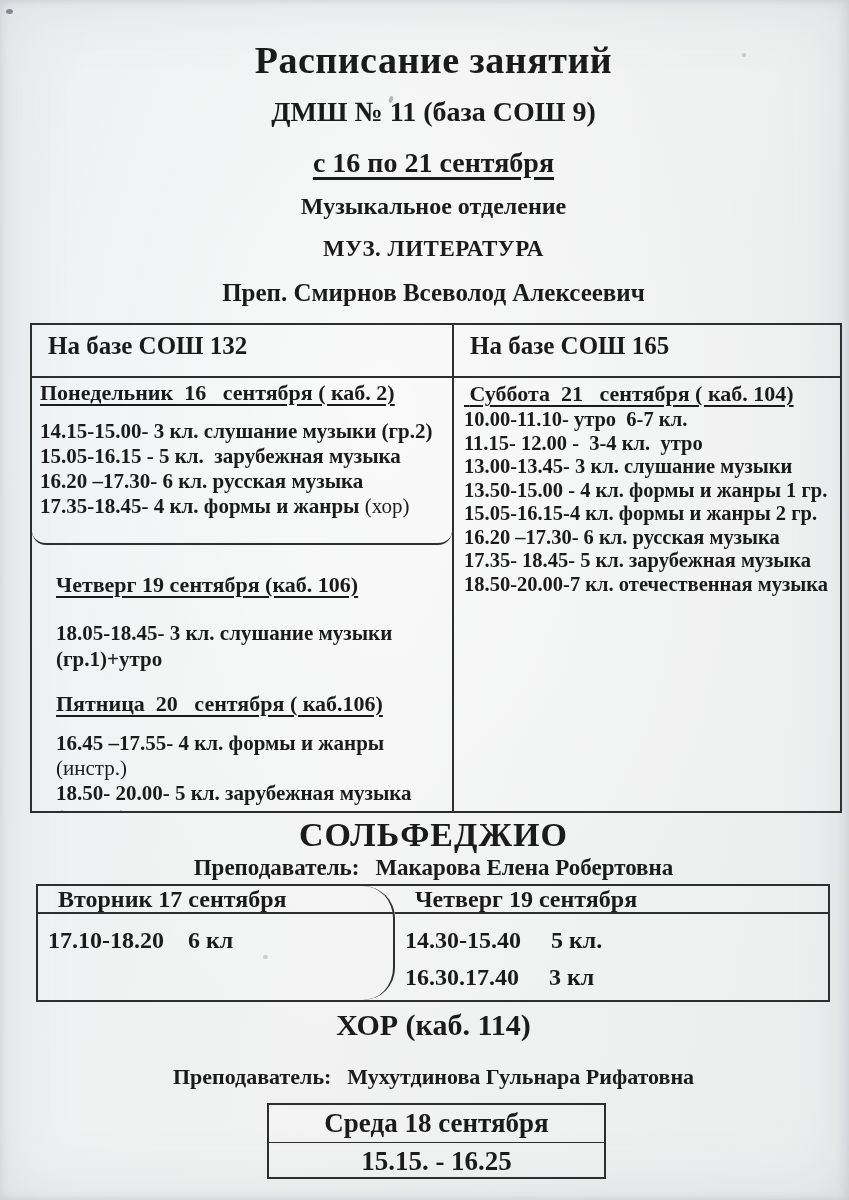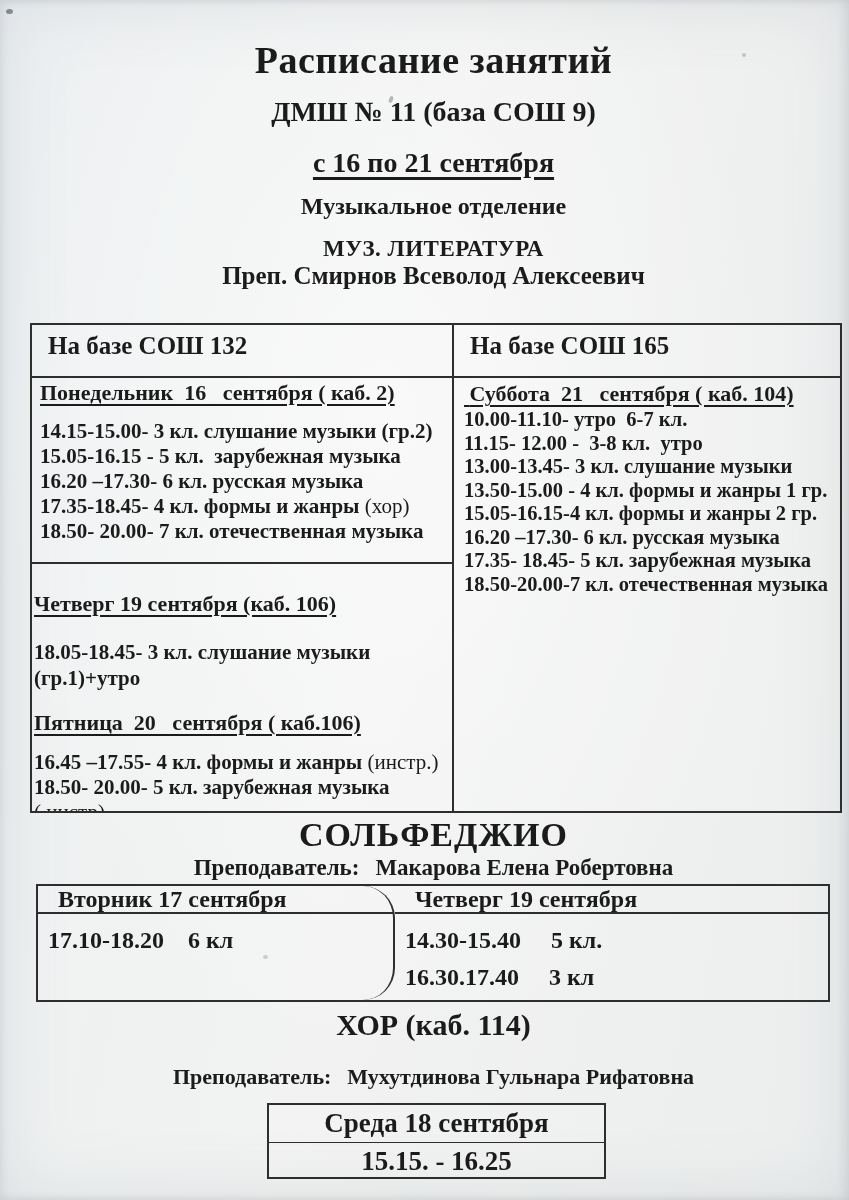--- a/index.html
+++ b/index.html
@@ -24,30 +24,30 @@
   .rr{font-weight:normal;}
   .pre{white-space:pre-wrap;}
 
   
   .doc-title{top:38px;font-size:38px;font-weight:bold;letter-spacing:0.5px;}
   .doc-school{top:96px;font-size:28px;font-weight:bold;}
   .doc-dates{top:147px;font-size:28px;font-weight:bold;}
   .doc-dates span{text-decoration:underline;text-decoration-thickness:2.5px;text-underline-offset:5px;}
   .doc-dept{top:193px;font-size:24px;font-weight:bold;}
   .doc-subj{top:236px;font-size:23px;font-weight:bold;letter-spacing:0.5px;}
-  .doc-teacher{top:262px;font-size:25px;font-weight:bold;}
+  .doc-teacher{top:279px;font-size:25px;font-weight:bold;}
 
   
   .main-table{left:30px;top:323px;width:812px;height:490px;border:2px solid #2e2e2e;display:flex;box-sizing:border-box;background:rgba(255,255,255,0.12);}
   .mt-left{width:422px;border-right:2px solid #2e2e2e;display:flex;flex-direction:column;box-sizing:border-box;}
   .mt-right{flex:1;display:flex;flex-direction:column;box-sizing:border-box;}
   .mt-hdr{height:53px;border-bottom:2px solid #2e2e2e;box-sizing:border-box;font-size:25px;font-weight:bold;padding:7px 0 0 16px;}
   .cell{box-sizing:border-box;}
-  .cell-monday{height:186px;border-bottom:2px solid #2e2e2e;padding:3px 0 0 8px;overflow:hidden;}
-  .cell-rest{flex:1;padding:28px 0 0 2px;overflow:hidden;}
+  .cell-monday{height:167px;border-bottom:2px solid #2e2e2e;padding:3px 0 0 8px;overflow:hidden;border-radius:14px;}
+  .cell-rest{flex:1;padding:28px 0 0 24px;overflow:hidden;}
   .cell-sat{flex:1;padding:4px 0 0 10px;overflow:hidden;}
   .dayhdr{font-size:22px;font-weight:bold;line-height:23px;text-decoration:underline;text-decoration-thickness:2px;text-underline-offset:4px;display:inline-block;}
   .lines-left{margin-top:15px;font-size:21px;line-height:25px;}
   .lines-left .line, .lines-right .line{white-space:pre-wrap;}
   .lines-thu{margin-top:24px;font-size:21px;line-height:26px;}
   .fri-hdr{margin-top:20px;}
   .lines-fri{margin-top:16px;font-size:21px;line-height:25px;}
   .lines-right{margin-top:3px;font-size:20.5px;line-height:23.5px;}
 
   
@@ -91,21 +91,20 @@
   <div class="abs main-table">
     <div class="mt-left">
       <div class="mt-hdr pre">На базе СОШ 132</div>
       <div class="cell cell-monday">
         <span class="dayhdr pre">Понедельник  16   сентября ( каб. 2)</span>
         <div class="lines-left">
           <div class="line"><span class="b">14.15-15.00- 3 кл. слушание музыки (гр.2)</span><span class="rr"></span></div>
           <div class="line"><span class="b">15.05-16.15 - 5 кл.  зарубежная музыка</span><span class="rr"></span></div>
           <div class="line"><span class="b">16.20 –17.30- 6 кл. русская музыка</span><span class="rr"></span></div>
           <div class="line"><span class="b">17.35-18.45- 4 кл. формы и жанры </span><span class="rr">(хор)</span></div>
-          <div class="line"><span class="b">18.50- 20.00- 7 кл. отечественная музыка</span><span class="rr"></span></div>
         </div>
       </div>
       <div class="cell cell-rest">
         <span class="dayhdr pre">Четверг 19 сентября (каб. 106)</span>
         <div class="lines-thu">
           <div class="line"><span class="b">18.05-18.45- 3 кл. слушание музыки</span></div>
           <div class="line"><span class="b">(гр.1)+утро</span></div>
         </div>
         <div class="fri-hdr"><span class="dayhdr pre">Пятница  20   сентября ( каб.106)</span></div>
         <div class="lines-fri">
@@ -114,21 +113,21 @@
           <div class="line"><span class="rr">( инстр)</span></div>
         </div>
       </div>
     </div>
     <div class="mt-right">
       <div class="mt-hdr pre">На базе СОШ 165</div>
       <div class="cell cell-sat">
         <span class="dayhdr pre"> Суббота  21   сентября ( каб. 104)</span>
         <div class="lines-right">
           <div class="line"><span class="b">10.00-11.10- утро  6-7 кл.</span></div>
-          <div class="line"><span class="b">11.15- 12.00 -  3-8 кл.  утро</span></div>
+          <div class="line"><span class="b">11.15- 12.00 -  3-4 кл.  утро</span></div>
           <div class="line"><span class="b">13.00-13.45- 3 кл. слушание музыки</span></div>
           <div class="line"><span class="b">13.50-15.00 - 4 кл. формы и жанры 1 гр.</span></div>
           <div class="line"><span class="b">15.05-16.15-4 кл. формы и жанры 2 гр.</span></div>
           <div class="line"><span class="b">16.20 –17.30- 6 кл. русская музыка</span></div>
           <div class="line"><span class="b">17.35- 18.45- 5 кл. зарубежная музыка</span></div>
           <div class="line"><span class="b">18.50-20.00-7 кл. отечественная музыка</span></div>
         </div>
       </div>
     </div>
   </div>

